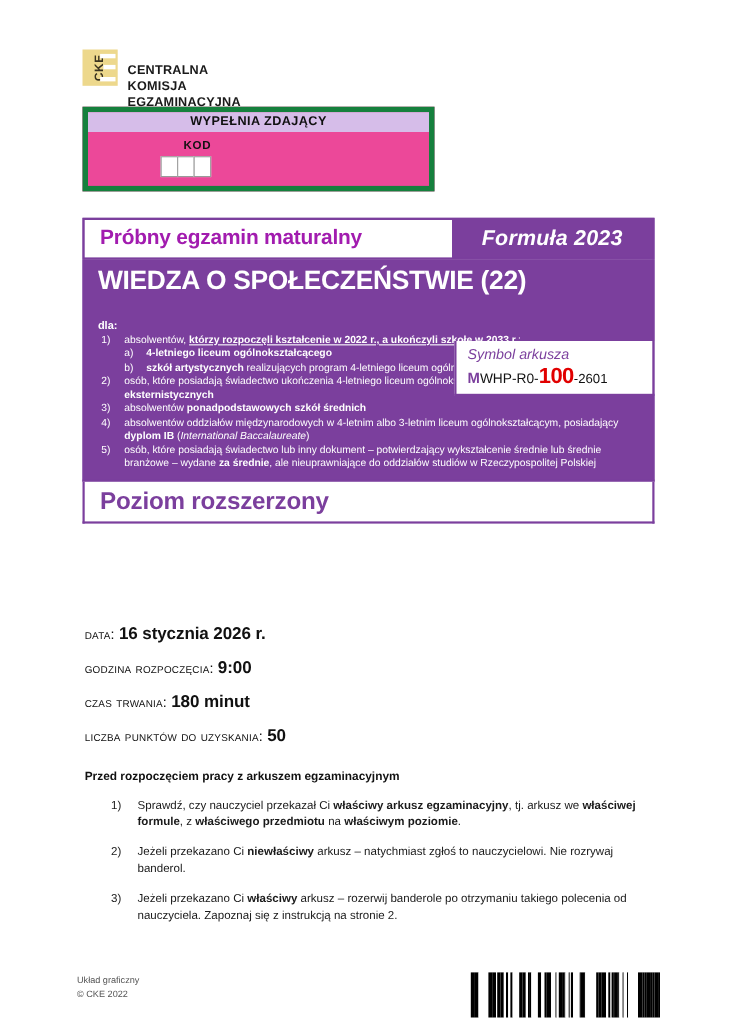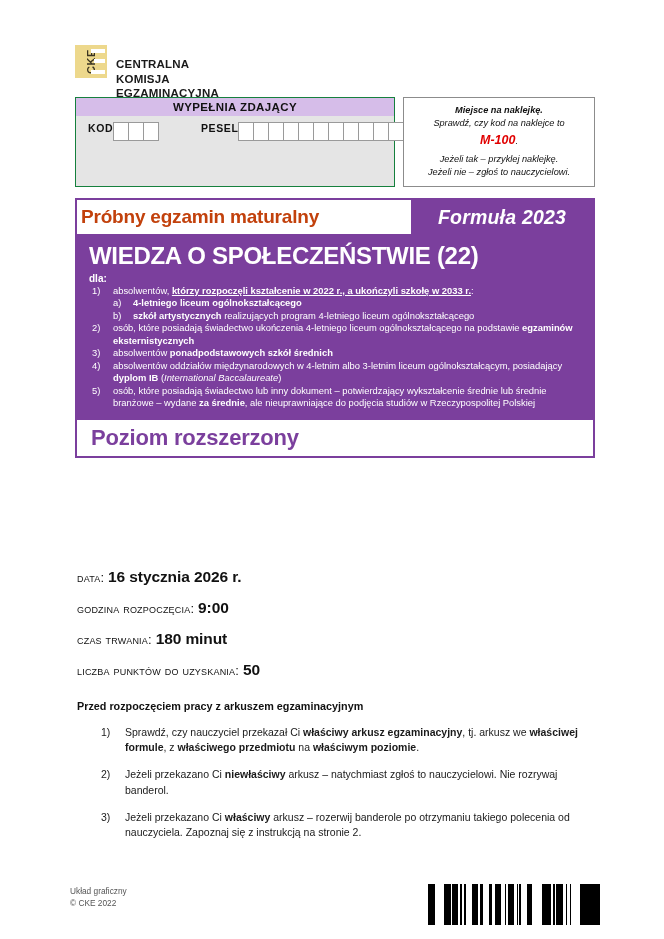--- a/index.html
+++ b/index.html
@@ -96,40 +96,40 @@
     left: 75px;
     top: 97px;
     width: 520px;
     display: flex;
     justify-content: space-between;
     align-items: stretch;
   }
   .filler-box {
     width: 320px;
     box-sizing: border-box;
-    border: 1px solid #15803d;
-    background: #e5e5e5;
+    border: 5px solid #15803d;
+    background: #ec4899;
   }
   .filler-title {
     background: #D6BDE9;
     text-align: center;
     font-size: 11.5px;
     font-weight: bold;
     letter-spacing: 0.4px;
     padding: 3px 0 3px;
     color: #111;
   }
   .code-area {
     display: flex;
     padding: 6px 0 8px 0;
   }
   .code-col {
     display: flex;
-    flex-direction: row;
-    align-items: flex-start;
+    flex-direction: column;
+    align-items: flex-end;
   }
   .code-col.kod   { width: 100px; margin-left: 12px; }
   .code-col.pesel { width: 185px; margin-left: 13px; }
   .code-label {
     font-size: 10.5px;
     font-weight: bold;
     letter-spacing: 0.6px;
     margin-bottom: 4px;
     color: #111;
   }
@@ -178,24 +178,24 @@
     display: flex;
     align-items: stretch;
     height: 38px;
     box-sizing: border-box;
   }
   .title-bar .left {
     flex: 1 1 auto;
     background: #ffffff;
     display: flex;
     align-items: center;
-    padding-left: 4px;
+    padding-left: 14px;
     font-size: 19px;
     font-weight: bold;
-    color: #c2410c;
+    color: #a21caf;
     letter-spacing: -0.2px;
   }
   .title-bar .right {
     flex: 0 0 182px;
     background: #7B3F9D;
     display: flex;
     align-items: center;
     justify-content: center;
     color: #ffffff;
     font-size: 19.5px;
@@ -210,21 +210,21 @@
     background: #7B3F9D;
     color: #ffffff;
     padding: 7px 10px 8px 12px;
     box-sizing: border-box;
   }
   .subject-name {
     font-size: 24px;
     font-weight: bold;
     letter-spacing: -0.3px;
     line-height: 1.08;
-    margin-bottom: 4px;
+    margin-bottom: 22px;
   }
   .dla-label {
     font-size: 10px;
     font-weight: bold;
     margin-bottom: 1px;
   }
   ol.dla-list {
     margin: 0;
     padding: 0;
     list-style: none;
@@ -421,75 +421,55 @@
       <div class="filler-title">WYPEŁNIA ZDAJĄCY</div>
       <div class="code-area">
         <div class="code-col kod">
           <div class="code-label">KOD</div>
           <div class="boxes" id="kod-boxes">
               <div class="cell"></div>
               <div class="cell"></div>
               <div class="cell"></div>
             </div>
         </div>
-        <div class="code-col pesel">
-          <div class="code-label">PESEL</div>
-          <div class="boxes" id="pesel-boxes">
-              <div class="cell"></div>
-              <div class="cell"></div>
-              <div class="cell"></div>
-              <div class="cell"></div>
-              <div class="cell"></div>
-              <div class="cell"></div>
-              <div class="cell"></div>
-              <div class="cell"></div>
-              <div class="cell"></div>
-              <div class="cell"></div>
-              <div class="cell"></div>
-            </div>
-        </div>
       </div>
     </div>
 
-    <div class="sticker-box">
-      <div class="s-bold">Miejsce na naklejkę.</div>
-      <div>Sprawdź, czy kod na naklejce to</div>
-      <div><span class="s-code">M-100</span><span>.</span></div>
-      <div class="sticker-gap"></div>
-      <div>Jeżeli tak – przyklej naklejkę.</div>
-      <div>Jeżeli nie – zgłoś to nauczycielowi.</div>
-    </div>
   </div>
 
   <div class="exam-wrap">
 
     <div class="title-bar">
       <div class="left">Próbny egzamin maturalny</div>
       <div class="right">Formuła 2023</div>
     </div>
 
     <div class="subject-block">
       <div class="subject-name">WIEDZA O SPOŁECZEŃSTWIE (22)</div>
       <div class="dla-label">dla:</div>
       <ol class="dla-list" id="dla-list">
           <li><span class="num">1)</span><span><span>absolwentów, </span><span class="u">którzy rozpoczęli kształcenie w 2022 r., a ukończyli szkołę w 2033 r.</span><span>:</span></span><ol class="sub-list">
               <li><span class="num">a)</span><span><span class="b">4-letniego liceum ogólnokształcącego</span></span></li>
               <li><span class="num">b)</span><span><span class="b">szkół artystycznych </span><span>realizujących program 4-letniego liceum ogólnokształcącego</span></span></li>
             </ol></li>
           <li><span class="num">2)</span><span><span>osób, które posiadają świadectwo ukończenia 4-letniego liceum ogólnokształcącego na podstawie </span><span class="b">egzaminów eksternistycznych</span></span></li>
           <li><span class="num">3)</span><span><span>absolwentów </span><span class="b">ponadpodstawowych szkół średnich</span></span></li>
           <li><span class="num">4)</span><span><span>absolwentów oddziałów międzynarodowych w 4-letnim albo 3-letnim liceum ogólnokształcącym, posiadający </span><span class="b">dyplom IB </span><span>(</span><span class="i">International Baccalaureate</span><span>)</span></span></li>
-          <li><span class="num">5)</span><span><span>osób, które posiadają świadectwo lub inny dokument – potwierdzający wykształcenie średnie lub średnie branżowe – wydane </span><span class="b">za średnie</span><span>, ale nieuprawniające do podjęcia studiów w Rzeczypospolitej Polskiej</span></span></li>
+          <li><span class="num">5)</span><span><span>osób, które posiadają świadectwo lub inny dokument – potwierdzający wykształcenie średnie lub średnie branżowe – wydane </span><span class="b">za średnie</span><span>, ale nieuprawniające do oddziałów studiów w Rzeczypospolitej Polskiej</span></span></li>
         </ol>
     </div>
 
     <div class="level-row">
       <div class="level-text">Poziom rozszerzony</div>
     </div>
 
+    <div class="symbol-box">
+      <div class="symbol-label">Symbol arkusza</div>
+      <div class="symbol-code"><span class="m">M</span><span>WHP-R0-</span><span class="hundred">100</span><span class="tail">-2601</span></div>
+    </div>
   </div>
 
   <div class="meta" id="meta-list">
       <div class="meta-line"><span class="meta-label">Data: </span><span class="meta-value">16 stycznia 2026 r.</span></div>
       <div class="meta-line"><span class="meta-label">Godzina rozpoczęcia: </span><span class="meta-value">9:00</span></div>
       <div class="meta-line"><span class="meta-label">Czas trwania: </span><span class="meta-value">180 minut</span></div>
       <div class="meta-line"><span class="meta-label">Liczba punktów do uzyskania: </span><span class="meta-value">50</span></div>
     </div>
 
   <div class="instructions">

